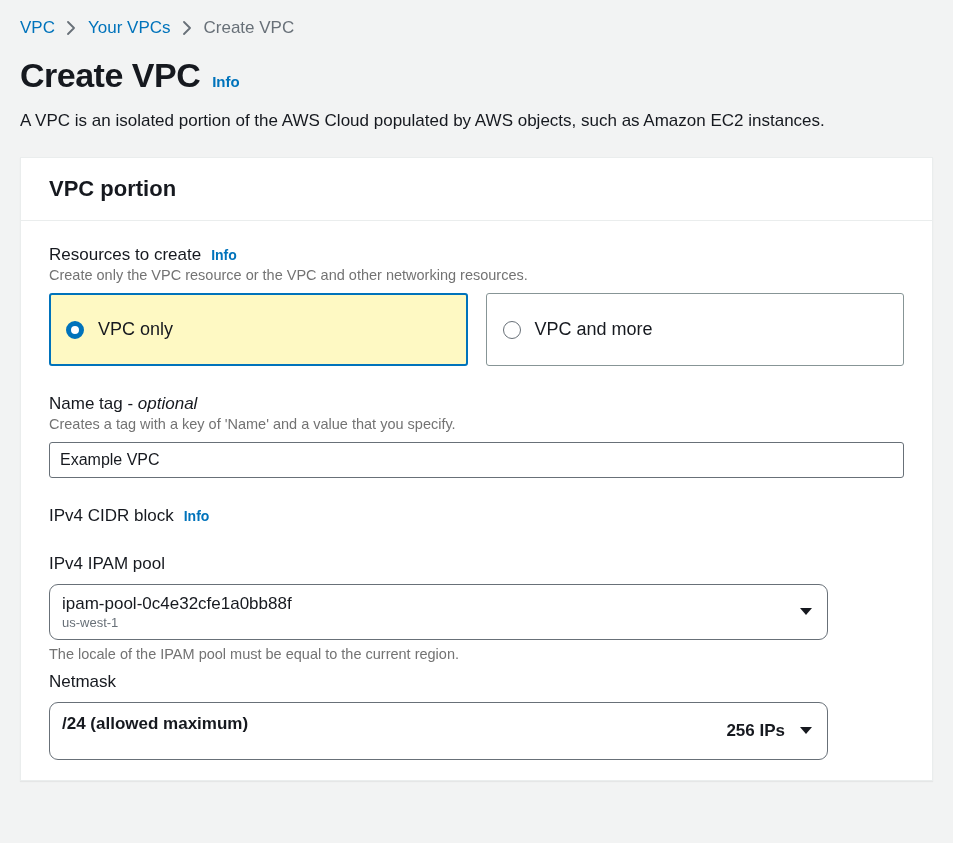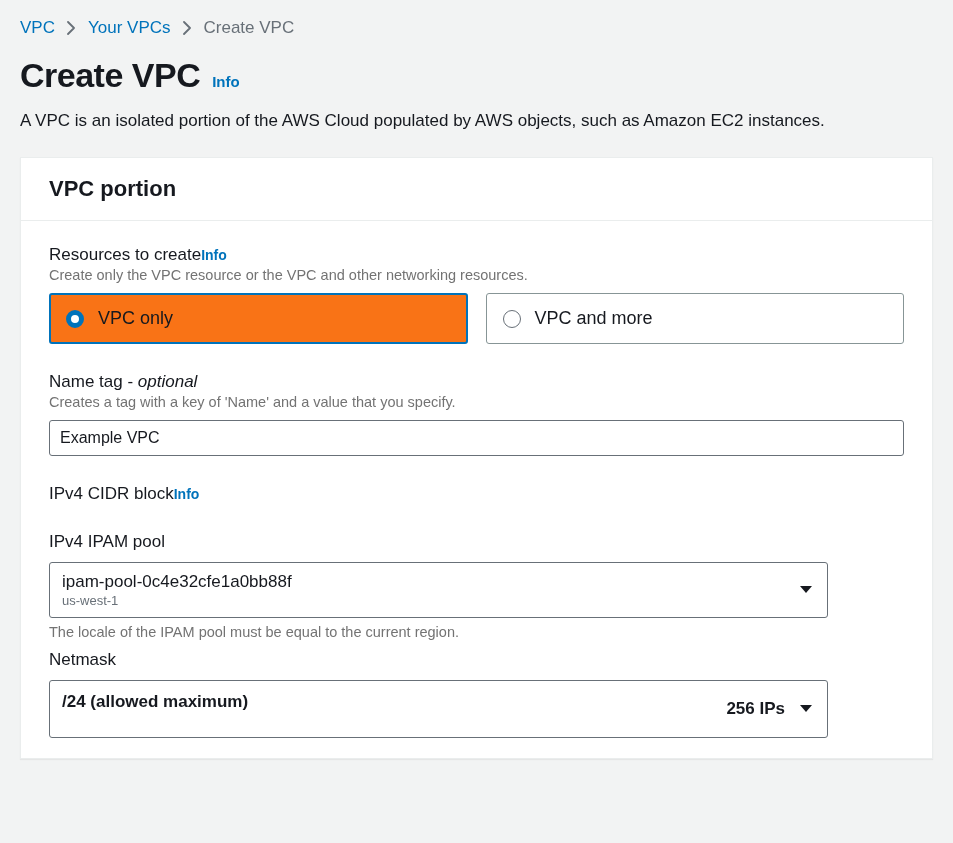--- a/index.html
+++ b/index.html
@@ -72,20 +72,21 @@
       font-weight: 700;
     }
     .panel-body {
       padding: 24px 28px 20px 28px;
     }
     
     .field-group { margin-bottom: 28px; }
     .field-label-row {
       display: flex;
       align-items: baseline;
+      gap: 10px;
       margin-bottom: 2px;
     }
     .field-label {
       font-size: 17px;
       font-weight: 400;
       color: #16191f;
     }
     .field-label .opt { font-style: italic; }
     .field-hint {
       font-size: 14.5px;
@@ -105,22 +106,22 @@
       padding: 14px 16px;
       display: flex;
       align-items: center;
       gap: 14px;
       cursor: pointer;
       font-size: 18px;
       background: #fff;
     }
     .tile.selected {
       border: 2px solid #0073bb;
-      background: #f97316;
-      padding: 13px 15px;
+      background: #fef9c3;
+      padding: 24px 15px;
     }
     .radio-circle {
       width: 18px; height: 18px;
       border: 1.5px solid #687078;
       border-radius: 50%;
       display: inline-flex;
       align-items: center;
       justify-content: center;
       flex-shrink: 0;
     }
@@ -146,21 +147,21 @@
       gap: 12px;
       padding: 6px 0;
       font-size: 17px;
       cursor: pointer;
     }
     
     .select {
       width: 779px;
       max-width: 100%;
       border: 1px solid #687078;
-      border-radius: 3px;
+      border-radius: 9px;
       padding: 8px 40px 8px 12px;
       background: #fff;
       position: relative;
       cursor: pointer;
     }
     .select .caret {
       position: absolute;
       right: 14px;
       top: 50%;
       transform: translateY(-50%);

